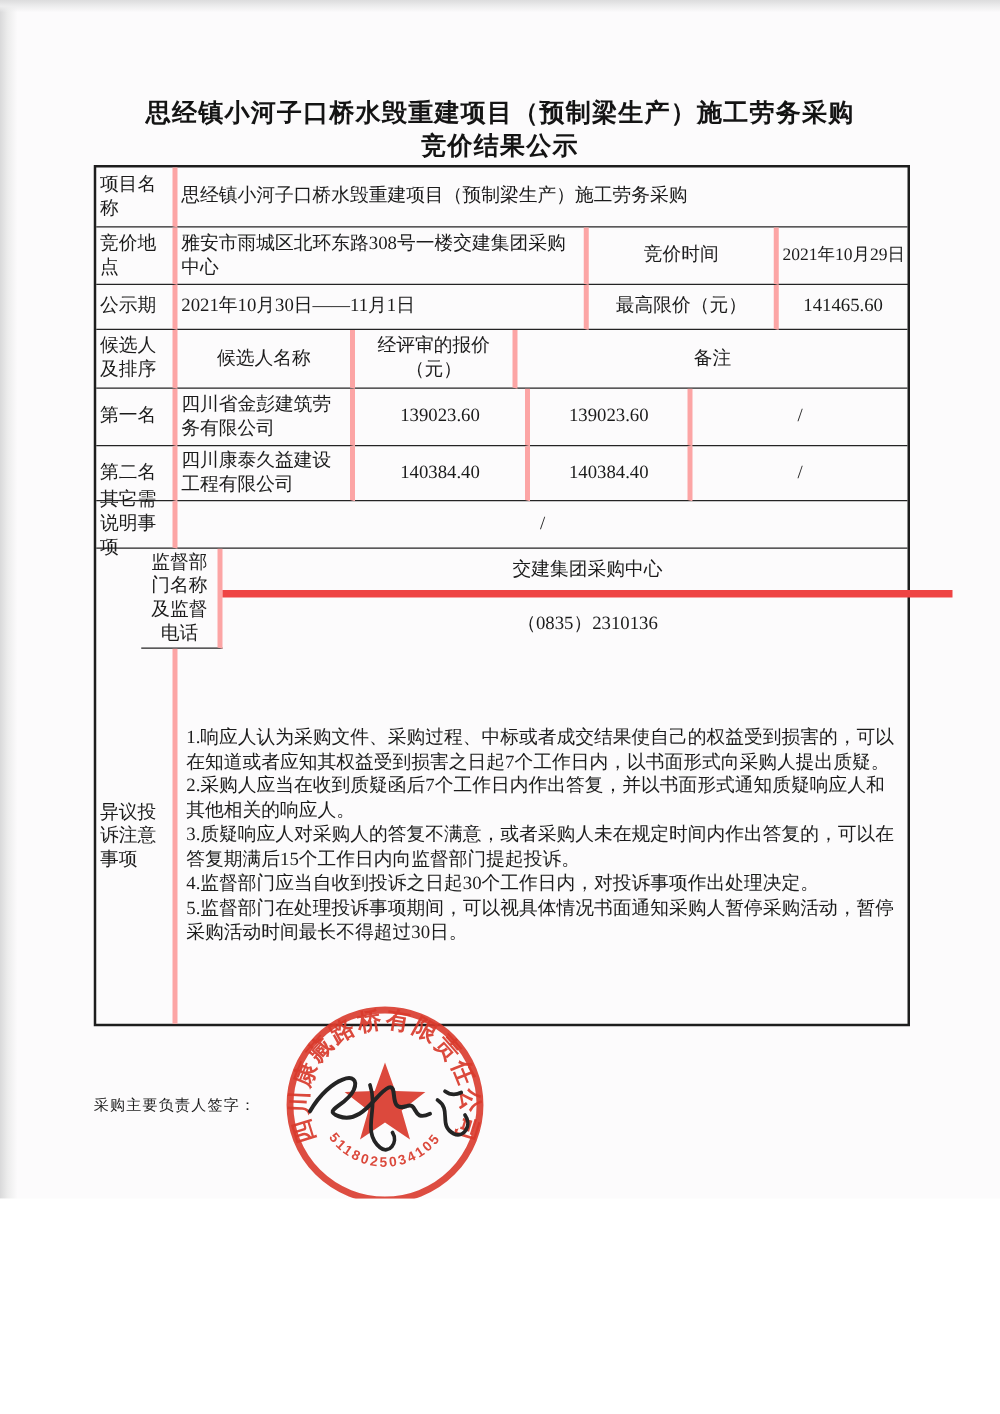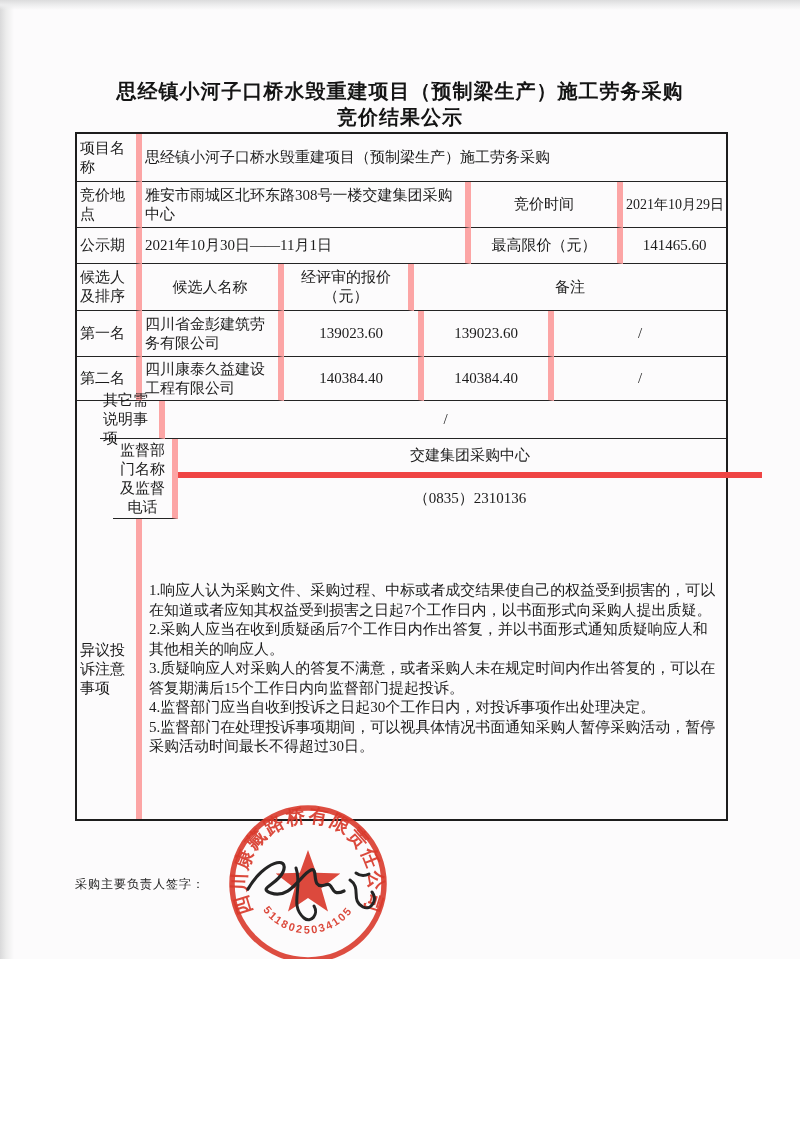--- a/index.html
+++ b/index.html
@@ -19,21 +19,21 @@
     position:absolute;left:0;top:78px;width:100%;
     text-align:center;font-family:"Liberation Sans","DejaVu Sans",sans-serif;
     font-weight:bold;font-size:20px;line-height:26px;letter-spacing:1px;color:#141414;
   }
   .doc-table{
     position:absolute;left:75px;top:132px;width:653px;
     box-sizing:border-box;border:2px solid #1d1d1d;background:transparent;
   }
   .row{display:flex;width:100%;box-sizing:border-box;}
   .c{
-    box-sizing:border-box;border-right:6px solid #fca5a5;border-bottom:1px solid #242424;
+    box-sizing:border-box;border-right:4px solid #fca5a5;border-bottom:1px solid #242424;
     display:flex;align-items:center;padding:1px 3px;font-size:15px;line-height:19px;
   }
   .c.last{border-right:none;}
   .c.nb{border-bottom:none;}
   .tc{justify-content:center;text-align:center;}
   .w-label{width:65px;flex:0 0 65px;}
   .w-content{width:329px;flex:0 0 329px;}
   .w-l2{width:152px;flex:0 0 152px;}
   .w-name{width:142px;flex:0 0 142px;}
   .w-bid{width:140px;flex:0 0 140px;}
@@ -100,21 +100,21 @@
     </div>
 
     <div class="row" style="height:44px;">
       <div class="c w-label">第二名</div>
       <div class="c w-name">四川康泰久益建设工程有限公司</div>
       <div class="c w-bid tc">140384.40</div>
       <div class="c w-eval tc">140384.40</div>
       <div class="c last grow tc">/</div>
     </div>
 
-    <div class="row" style="height:38px;padding-left:23px;">
+    <div class="row" style="height:38px;">
       <div class="c w-label">其它需说明事项</div>
       <div class="c last grow tc">/</div>
     </div>
 
     <div class="row" style="height:80px;margin-left:36px;">
       <div class="c w-label tc">监督部门名称及监督电话</div>
       <div class="stack">
         <div class="sub" style="height:39px;">交建集团采购中心</div>
         <div class="sub nb" style="height:41px;">（0835）2310136</div>
       </div>

